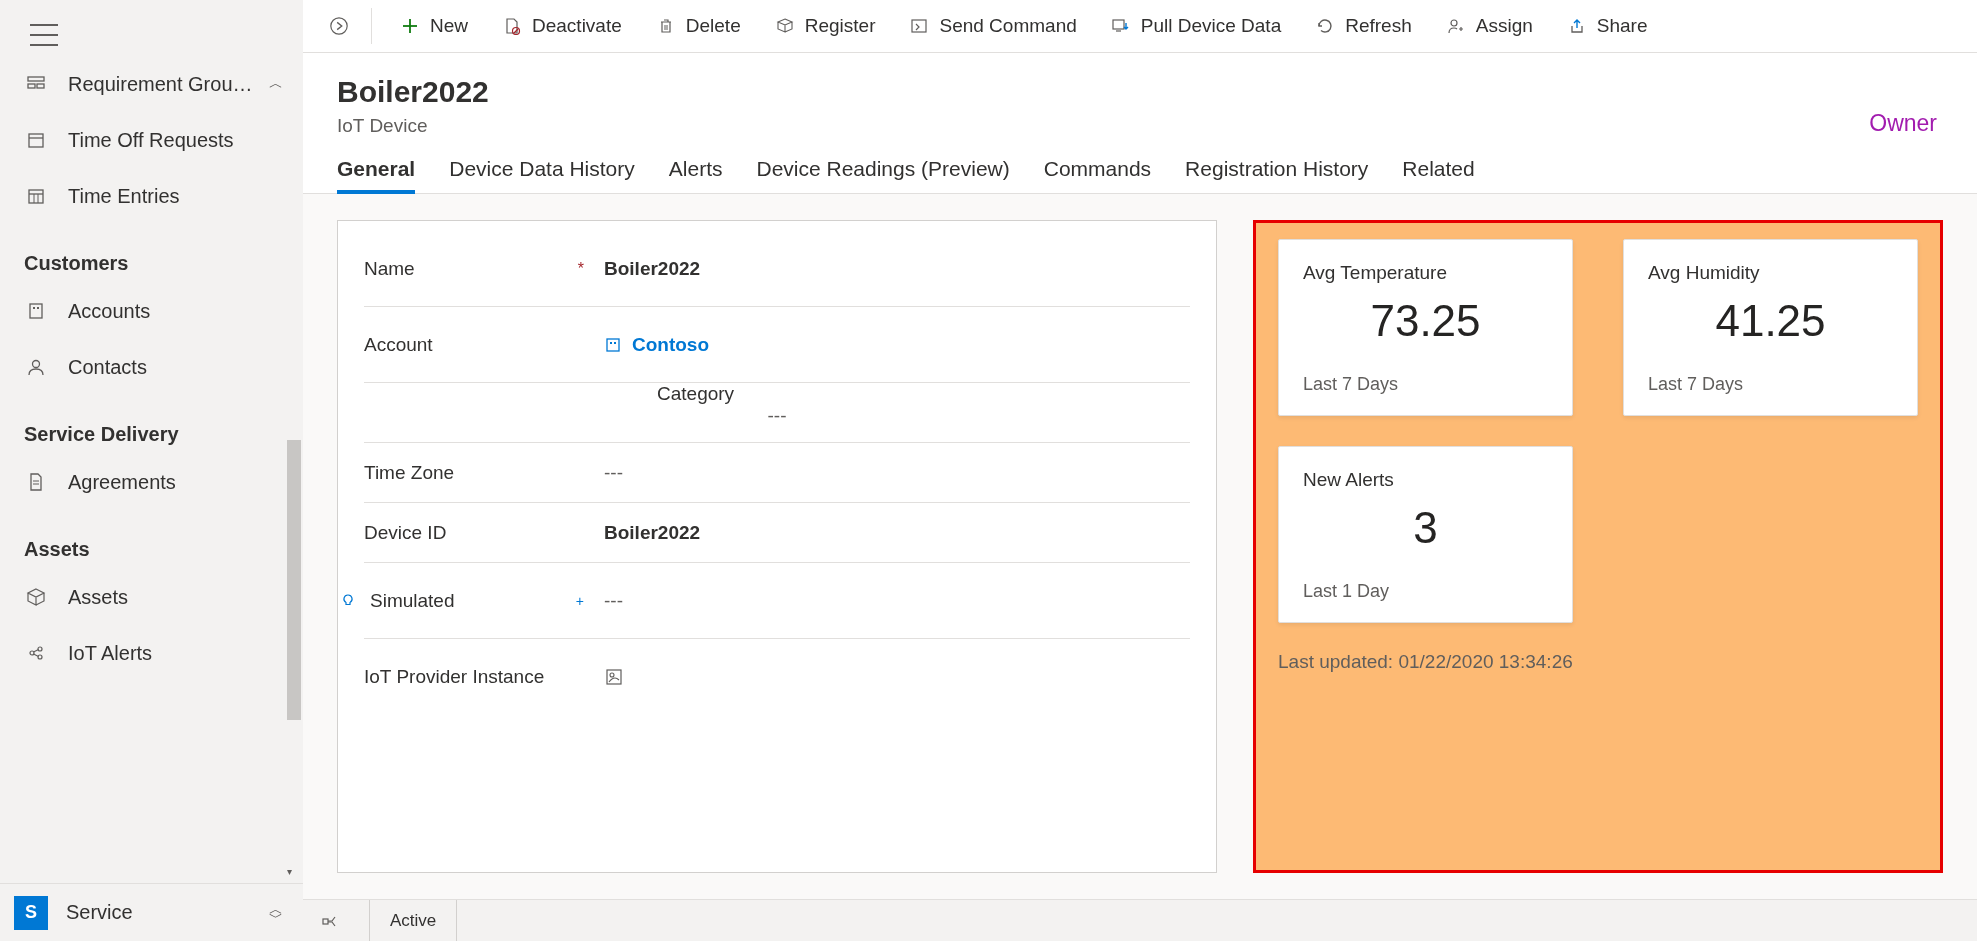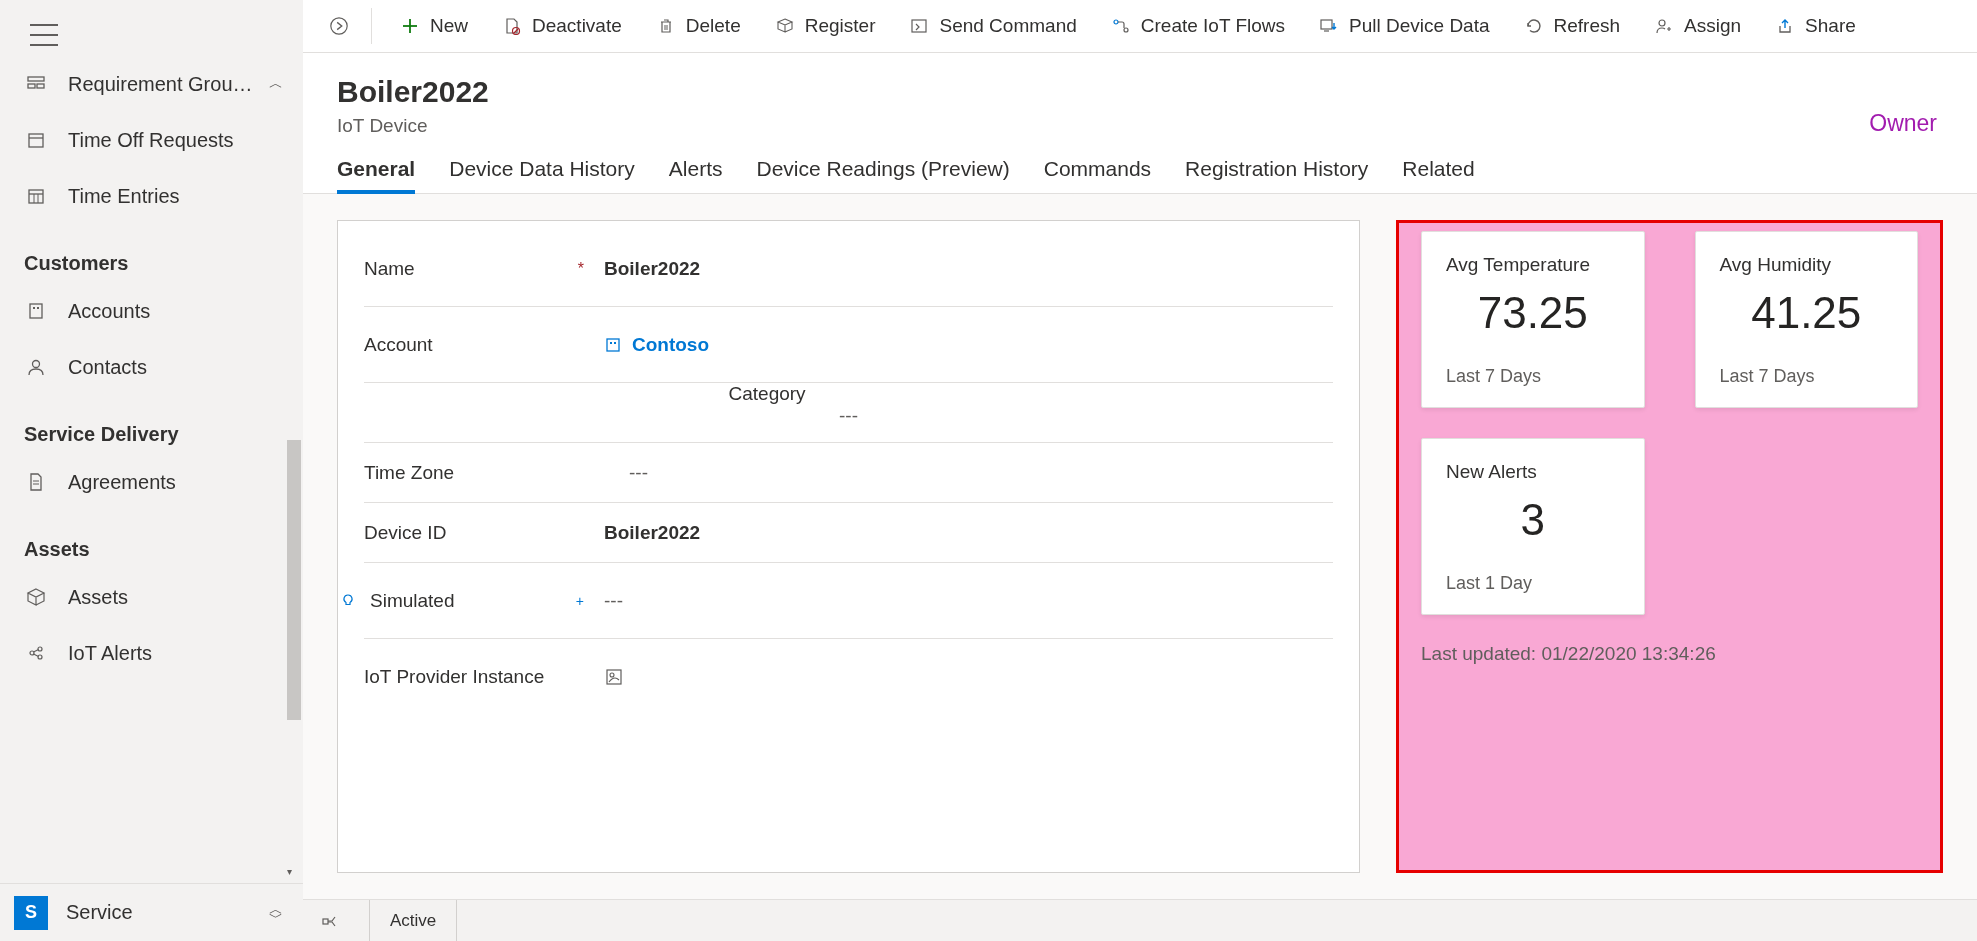--- a/index.html
+++ b/index.html
@@ -44,32 +44,32 @@
 .header .sub { font-size: 19px; color: #605e5c; margin-top: 6px; }
 .header .owner { font-size: 23px; color: #a21caf; align-self: flex-end; }
 
 .tabs { display: flex; gap: 34px; padding: 10px 34px 0 34px; border-bottom: 1px solid #e1dfdd; }
 .tab { font-size: 21px; color: #323130; padding-bottom: 12px; cursor: pointer; position: relative; }
 .tab.active { font-weight: 600; }
 .tab.active::after { content: ""; position: absolute; left: 0; right: 0; bottom: -1px; height: 4px; background: #0078d4; }
 
 .content { flex: 1; background: #faf9f8; padding: 26px 34px; display: flex; gap: 36px; overflow: auto; }
 
-.form-panel { width: 1023px; border: 1px solid #d2d0ce; background: #fff; padding: 10px 26px; }
+.form-panel { width: 880px; border: 1px solid #d2d0ce; background: #fff; padding: 10px 26px; }
 .form-row { display: flex; align-items: center; min-height: 76px; border-bottom: 1px solid #e1dfdd; }
 .form-row:last-child { border-bottom: none; }
 .form-label { width: 240px; font-size: 19px; color: #323130; display: flex; align-items: center; gap: 8px; }
 .form-label .req { color: #a4262c; font-size: 16px; margin-left: auto; margin-right: 20px; }
 .form-label .plus-ind { color: #0078d4; font-size: 14px; margin-left: auto; margin-right: 20px; }
 .form-label .bulb { color: #0078d4; margin-left: -24px; margin-right: 6px; }
 .form-value { font-size: 19px; color: #323130; font-weight: 600; display: flex; align-items: center; gap: 10px; }
 .form-value.link { color: #0078d4; font-weight: 600; }
 .form-value.empty { color: #605e5c; font-weight: 400; }
 
-.cards-panel { flex: 1; border: 3px solid #e60000; padding: 8px 22px; background: #f9a8d4; }
+.cards-panel { flex: 1; border: 3px solid #e60000; padding: 16px 22px; background: #fdba74; }
 .cards-grid { display: grid; grid-template-columns: 1fr 1fr; gap: 30px 50px; }
 .card { border: 1px solid #e1dfdd; border-radius: 2px; padding: 22px 24px 20px 24px; box-shadow: 0 2px 4px rgba(0,0,0,0.08); background: #fff; }
 .card-title { font-size: 19px; color: #323130; margin-bottom: 12px; }
 .card-value { font-size: 44px; font-weight: 400; color: #252423; text-align: center; margin: 10px 0 28px 0; }
 .card-sub { font-size: 18px; color: #605e5c; }
 .last-updated { font-size: 19px; color: #605e5c; margin-top: 28px; }
 
 .footer-bar { height: 42px; border-top: 1px solid #e1dfdd; background: #f3f2f1; display: flex; align-items: center; padding-left: 18px; gap: 30px; }
 .footer-bar .ficon { color: #605e5c; }
 .footer-bar .status { font-size: 17px; color: #323130; padding: 0 20px; border-left: 1px solid #d2d0ce; border-right: 1px solid #d2d0ce; height: 100%; display: flex; align-items: center; }
@@ -239,30 +239,20 @@
         <span>Register</span>
       </div>
       <div class="toolbar-btn">
         <span class="ticon">
             <svg width="18" height="18" viewBox="0 0 18 18">
               <rect x="2" y="3" width="14" height="12" fill="none" stroke="#605e5c" stroke-width="1.2"></rect>
               <path d="M6 7 l3 3 l-3 3" fill="none" stroke="#605e5c" stroke-width="1.2"></path>
             </svg>
           </span>
         <span>Send Command</span>
-      </div>
-      <div class="toolbar-btn">
-        <span class="ticon">
-            <svg width="18" height="18" viewBox="0 0 18 18">
-              <circle cx="4" cy="5" r="2" fill="none" stroke="#0078d4" stroke-width="1.2"></circle>
-              <circle cx="14" cy="13" r="2" fill="none" stroke="#605e5c" stroke-width="1.2"></circle>
-              <path d="M6 5 h4 q2 0 2 2 v4" fill="none" stroke="#605e5c" stroke-width="1.2"></path>
-            </svg>
-          </span>
-        <span>Create IoT Flows</span>
       </div>
       <div class="toolbar-btn">
         <span class="ticon">
             <svg width="20" height="18" viewBox="0 0 20 18">
               <rect x="2" y="3" width="11" height="9" fill="none" stroke="#605e5c" stroke-width="1.2"></rect>
               <line x1="5" y1="14" x2="10" y2="14" stroke="#605e5c" stroke-width="1.2"></line>
               <path d="M15 6 v6 m-2 -2 l2 2 l2-2" fill="none" stroke="#0078d4" stroke-width="1.4"></path>
             </svg>
           </span>
         <span>Pull Device Data</span>
@@ -338,21 +328,21 @@
               </span>
             <span>Contoso</span>
           </div>
         </div>
         <div class="form-row" style="min-height:60px;flex-direction:column;">
           <div class="form-label">
               <span>Category</span>
             </div>
           <div class="form-value empty">---</div>
         </div>
-        <div class="form-row" style="min-height:60px;gap:25px;">
+        <div class="form-row" style="min-height:60px;">
           <div class="form-label">
               <span>Time Zone</span>
             </div>
           <div class="form-value empty">---</div>
         </div>
         <div class="form-row" style="min-height:60px;">
           <div class="form-label">
               <span>Device ID</span>
             </div>
           <div class="form-value">Boiler2022</div>

